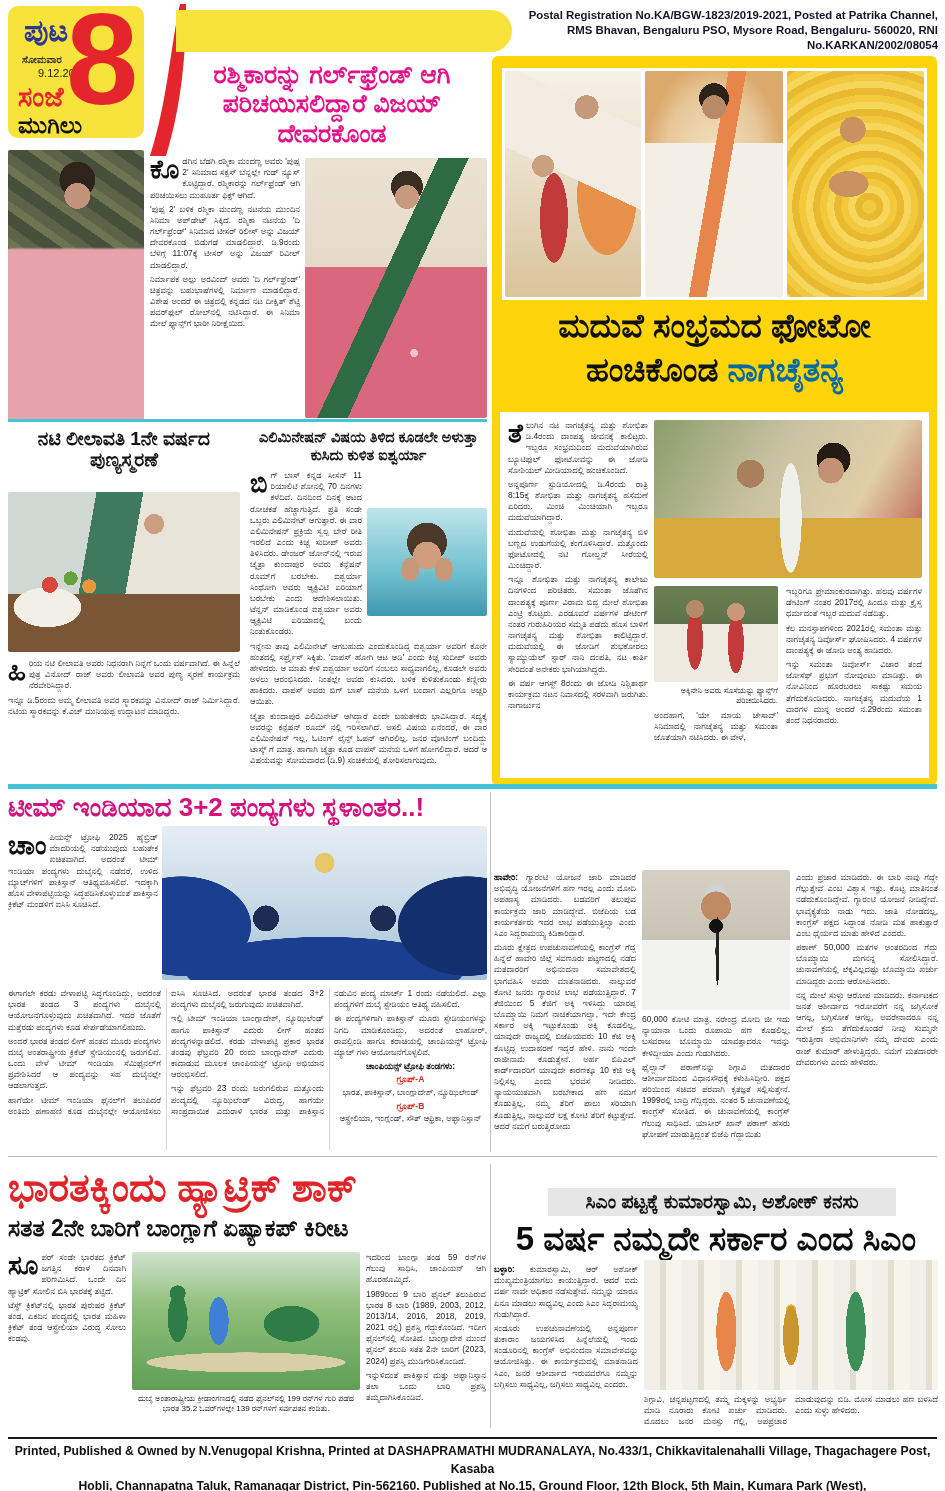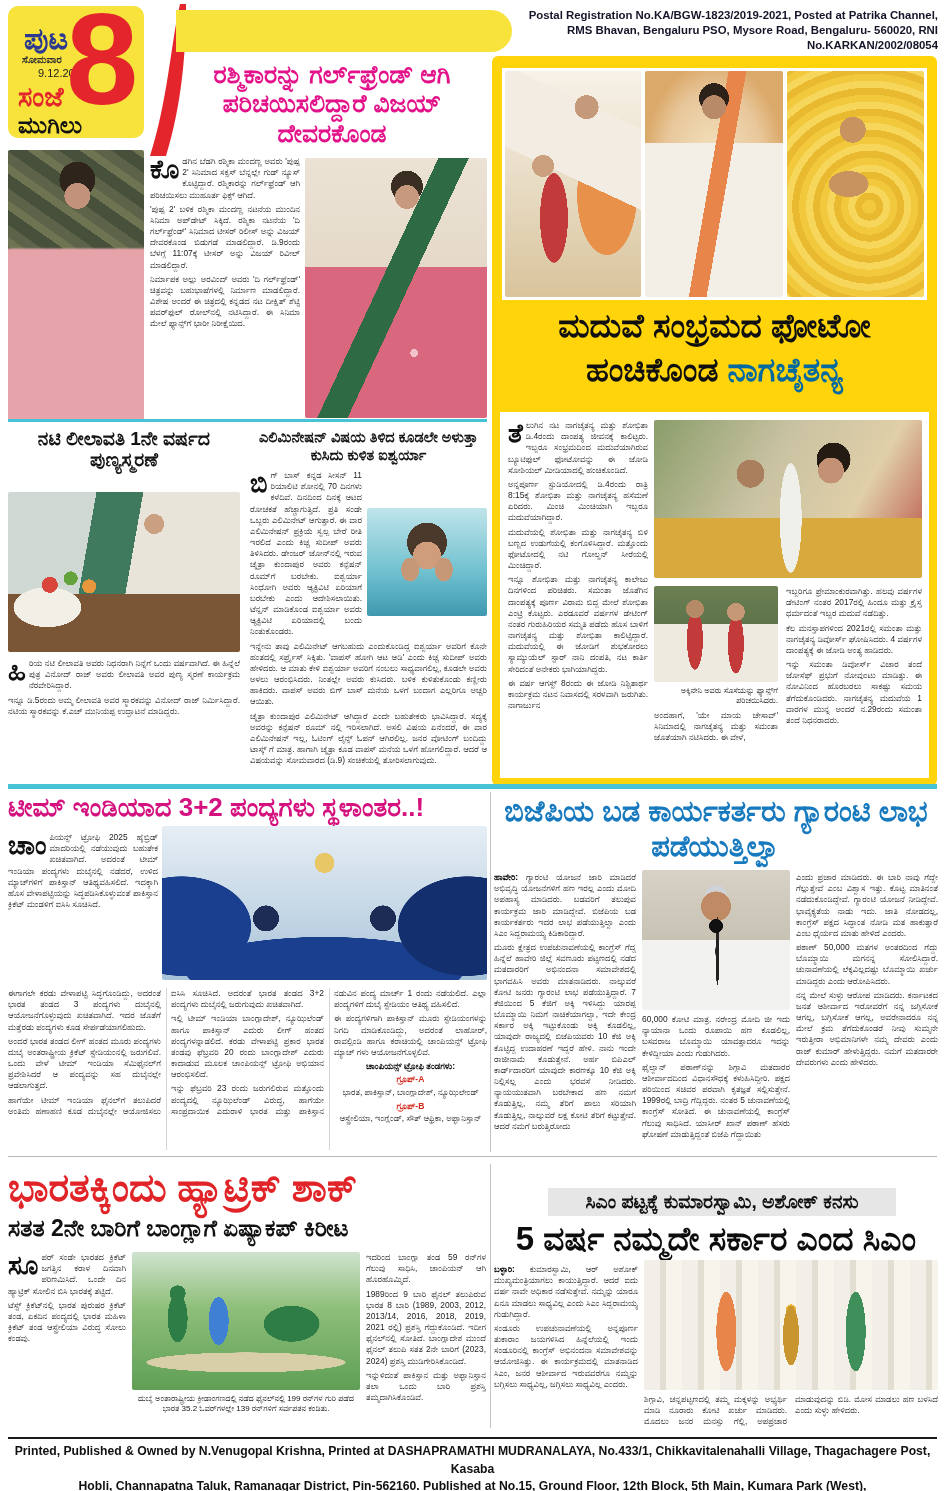--- a/index.html
+++ b/index.html
@@ -5,21 +5,21 @@
   html,body{margin:0;padding:0;background:#eee;font-family:"Liberation Sans","DejaVu Sans",sans-serif;}
   .page{position:relative;width:945px;height:1491px;background:#fff;margin:0 auto;overflow:hidden;outline:1px solid #cfcfcf;}
   .abs{position:absolute;}
   .ph{position:absolute;border-radius:2px;overflow:hidden;}
   .body-text{font-size:8.4px;line-height:1.33;color:#1d1d1d;text-align:justify;}
   .body-text p{margin:0 0 3px 0;}
   .dc{float:left;font-size:26px;line-height:.85;font-weight:bold;margin:2px 3px 0 0;color:#111;}
   .cap{font-size:8px;line-height:1.3;color:#111;text-align:center;}
   
   .yellowbox{left:8px;top:6px;width:136px;height:132px;background:#f8e33c;border-radius:10px;}
-  .puta{left:16px;top:16px;font-size:30px;font-weight:bold;color:#2b3990;}
+  .puta{left:16px;top:8px;font-size:30px;font-weight:bold;color:#2b3990;}
   .mday{left:14px;top:48px;font-size:10px;font-weight:bold;color:#333;}
   .mdate{left:30px;top:61px;font-size:11px;color:#222;text-align:center;}
   .sanje{left:10px;top:76px;font-size:27px;font-weight:bold;color:#e4262c;}
   .mugilu{left:10px;top:106px;font-size:23px;font-weight:bold;color:#111;}
   .eight{left:58px;top:-18px;font-size:130px;font-weight:bold;color:#e4262c;line-height:1.1;}
   .topband{left:176px;top:10px;width:336px;height:42px;background:#f8e33c;border-radius:0 24px 24px 0;}
   .postal{left:520px;top:8px;width:418px;font-size:11.4px;font-weight:bold;color:#15152a;line-height:1.3;text-align:right;}
   
   .a-head{left:176px;top:60px;width:312px;font-size:25px;font-weight:bold;color:#e4128a;text-align:center;line-height:1.17;}
   
@@ -227,21 +227,20 @@
     <p>ಈ ಪಂದ್ಯಗಳಿಗಾಗಿ ಪಾಕಿಸ್ತಾನ್ ಮೂರು ಸ್ಟೇಡಿಯಂಗಳನ್ನು ನಿಗದಿ ಮಾಡಿಕೊಂಡಿದ್ದು, ಅದರಂತೆ ಲಾಹೋರ್, ರಾವಲ್ಪಿಂಡಿ ಹಾಗೂ ಕರಾಚಿಯಲ್ಲಿ ಚಾಂಪಿಯನ್ಸ್ ಟ್ರೋಫಿ ಮ್ಯಾಚ್ ಗಳು ಆಯೋಜನೆಗೊಳ್ಳಲಿವೆ.</p>
     <div class="teams-title">ಚಾಂಪಿಯನ್ಸ್ ಟ್ರೋಫಿ ತಂಡಗಳು:</div>
     <div class="group-label">ಗ್ರೂಪ್-A</div>
     <p style="text-align:center">ಭಾರತ, ಪಾಕಿಸ್ತಾನ್, ಬಾಂಗ್ಲಾದೇಶ್, ನ್ಯೂಝಿಲೇಂಡ್</p>
     <div class="group-label">ಗ್ರೂಪ್-B</div>
     <p style="text-align:center">ಆಸ್ಟ್ರೇಲಿಯಾ, ಇಂಗ್ಲೆಂಡ್, ಸೌತ್ ಆಫ್ರಿಕಾ, ಅಫ್ಘಾನಿಸ್ತಾನ್</p>
   </div>
 
   <div class="abs vrule" style="left:490px;top:792px;height:360px"></div>
 
-  <div class="abs bjp-head">ಬಿಜೆಪಿಯ ಬಡ ಕಾರ್ಯಕರ್ತರು ಗ್ಯಾರಂಟಿ ಲಾಭ ಪಡೆಯುತ್ತಿಲ್ವಾ</div>
   <div class="abs body-text" style="left:494px;top:872px;width:142px;height:278px;overflow:hidden">
     <p><span class="lead-loc">ಹಾವೇರಿ: </span><span>ಗ್ಯಾರಂಟಿ ಯೋಜನೆ ಜಾರಿ ಮಾಡಿದರೆ ಅಭಿವೃದ್ಧಿ ಯೋಜನೆಗಳಿಗೆ ಹಣ ಇರಲ್ಲ ಎಂದು ಮೋದಿ ಅಪಹಾಸ್ಯ ಮಾಡಿದರು. ಬಡವರಿಗೆ ತಲುಪುವ ಕಾರ್ಯಕ್ರಮ ಜಾರಿ ಮಾಡಿದ್ದೇವೆ. ಬಿಜೆಪಿಯ ಬಡ ಕಾರ್ಯಕರ್ತರು ಇದರ ಲಾಭ ಪಡೆಯುತ್ತಿಲ್ವಾ ಎಂದು ಸಿಎಂ ಸಿದ್ದರಾಮಯ್ಯ ಕಿಡಿಕಾರಿದ್ದಾರೆ.</span></p>
     <p>ಮೂರು ಕ್ಷೇತ್ರದ ಉಪಚುನಾವಣೆಯಲ್ಲಿ ಕಾಂಗ್ರೆಸ್ ಗೆದ್ದ ಹಿನ್ನೆಲೆ ಹಾವೇರಿ ಜಿಲ್ಲೆ ಸವಣೂರು ಪಟ್ಟಣದಲ್ಲಿ ನಡೆದ ಮತದಾರರಿಗೆ ಅಭಿನಂದನಾ ಸಮಾವೇಶದಲ್ಲಿ ಭಾಗವಹಿಸಿ ಅವರು ಮಾತನಾಡಿದರು. ನಾಲ್ಕುವರೆ ಕೋಟಿ ಜನರು ಗ್ಯಾರಂಟಿ ಲಾಭ ಪಡೆಯುತ್ತಿದ್ದಾರೆ. 7 ಕೆಜಿಯಿಂದ 5 ಕೆಜಿಗೆ ಅಕ್ಕಿ ಇಳಿಸಿದ್ದು ಯಾರಪ್ಪ ಬೊಮ್ಮಾಯಿ ನಿಮಗೆ ನಾಚಿಕೆಯಾಗಲ್ವಾ, ಇದೇ ಕೇಂದ್ರ ಸರ್ಕಾರ ಅಕ್ಕಿ ಇಟ್ಟುಕೊಂಡು ಅಕ್ಕಿ ಕೊಡಲಿಲ್ಲ, ಯಾವುದೇ ರಾಜ್ಯದಲ್ಲಿ ಬಿಜೆಪಿಯವರು 10 ಕೆಜಿ ಅಕ್ಕಿ ಕೊಟ್ಟಿದ್ದ ಉದಾಹರಣೆ ಇದ್ದರೆ ಹೇಳಿ. ನಾನು ಇಂದೇ ರಾಜೀನಾಮೆ ಕೊಡುತ್ತೇನೆ. ಅರ್ಹ ಬಿಪಿಎಲ್ ಕಾರ್ಡ್‌ದಾರರಿಗೆ ಯಾವುದೇ ಕಾರಣಕ್ಕೂ 10 ಕೆಜಿ ಅಕ್ಕಿ ನಿಲ್ಲಿಸಲ್ಲ ಎಂದು ಭರವಸೆ ನೀಡಿದರು. ನ್ಯಾಯಯುತವಾಗಿ ಬರಬೇಕಾದ ಹಣ ನಮಗೆ ಕೊಡುತ್ತಿಲ್ಲ, ನಮ್ಮ ತೆರಿಗೆ ಪಾಲು ಸರಿಯಾಗಿ ಕೊಡುತ್ತಿಲ್ಲ, ನಾಲ್ಕುವರೆ ಲಕ್ಷ ಕೋಟಿ ತೆರಿಗೆ ಕಟ್ಟುತ್ತೇವೆ. ಆದರೆ ನಮಗೆ ಬರುತ್ತಿರೋದು</p>
   </div>
   <div class="ph ph-sidda" style="left:642px;top:870px;width:148px;height:140px"></div>
   <div class="abs body-text" style="left:642px;top:1014px;width:148px;height:136px;overflow:hidden">
     <p>60,000 ಕೋಟಿ ಮಾತ್ರ. ನರೇಂದ್ರ ಮೋದಿ ಜೀ ಇದು ನ್ಯಾಯಾನಾ ಒಂದು ರೂಪಾಯಿ ಹಣ ಕೊಡಲಿಲ್ಲ, ಬಸವರಾಜ ಬೊಮ್ಮಾಯಿ ಯಾವತ್ತಾದರೂ ಇದನ್ನು ಕೇಳಿದ್ದೀಯಾ ಎಂದು ಗುಡುಗಿದರು.</p>
     <p>ಫೈಲ್ವಾನ್ ಪಠಾಣ್‌ನನ್ನು ಶಿಗ್ಗಾವಿ ಮತದಾರರ ಆಶೀರ್ವಾದದಿಂದ ವಿಧಾನಸೌಧಕ್ಕೆ ಕಳುಹಿಸಿದ್ದೀರಿ. ಪಕ್ಷದ ಪರಿಯಿಂದ ಸಚಿವರ ಪರವಾಗಿ ಕೃತಜ್ಞತೆ ಸಲ್ಲಿಸುತ್ತೇನೆ. 1999ರಲ್ಲಿ ಬಾದ್ರಿ ಗೆದ್ದಿದ್ದರು. ನಂತರ 5 ಚುನಾವಣೆಯಲ್ಲಿ ಕಾಂಗ್ರೆಸ್ ಸೋತಿದೆ. ಈ ಚುನಾವಣೆಯಲ್ಲಿ ಕಾಂಗ್ರೆಸ್ ಗೆಲುವು ಸಾಧಿಸಿದೆ. ಯಾಸೀರ್ ಖಾನ್ ಪಠಾಣ್ ಹೆಸರು ಘೋಷಣೆ ಮಾಡುತ್ತಿದ್ದಂತೆ ಬಿಜೆಪಿ ಗೆದ್ದಾಯಿತು</p>
   </div>
   <div class="abs body-text" style="left:796px;top:872px;width:142px;height:278px;overflow:hidden">

